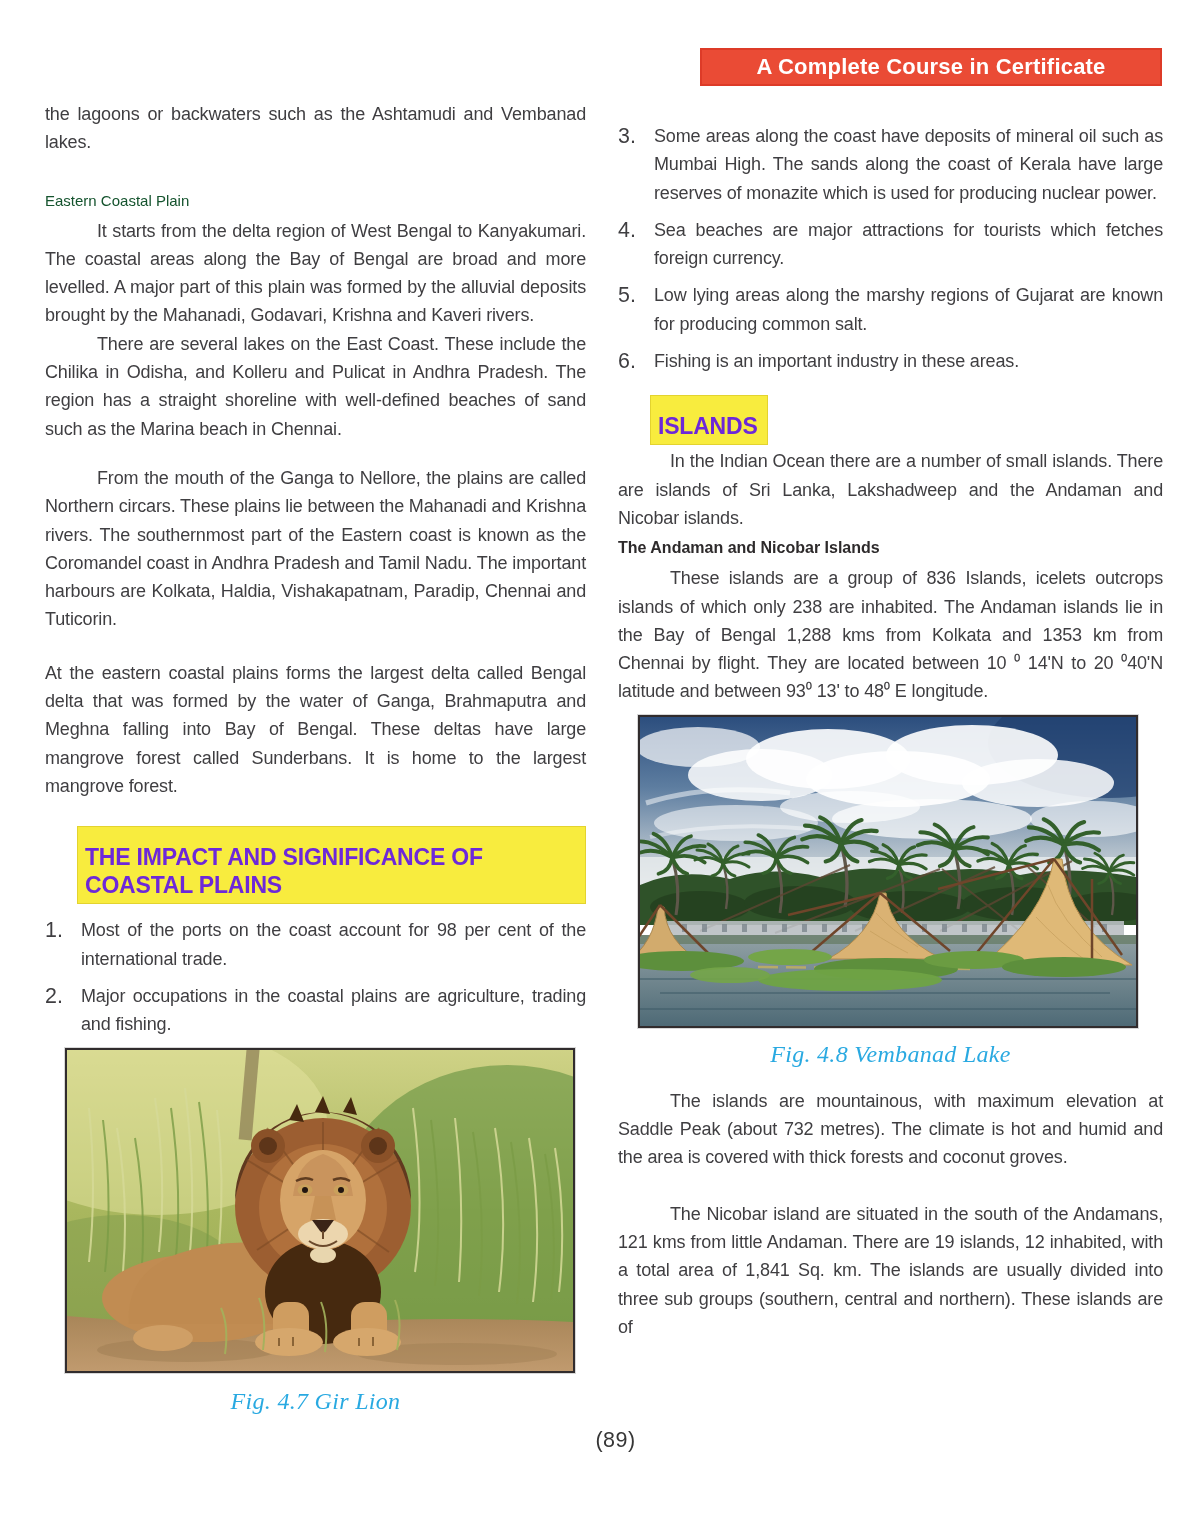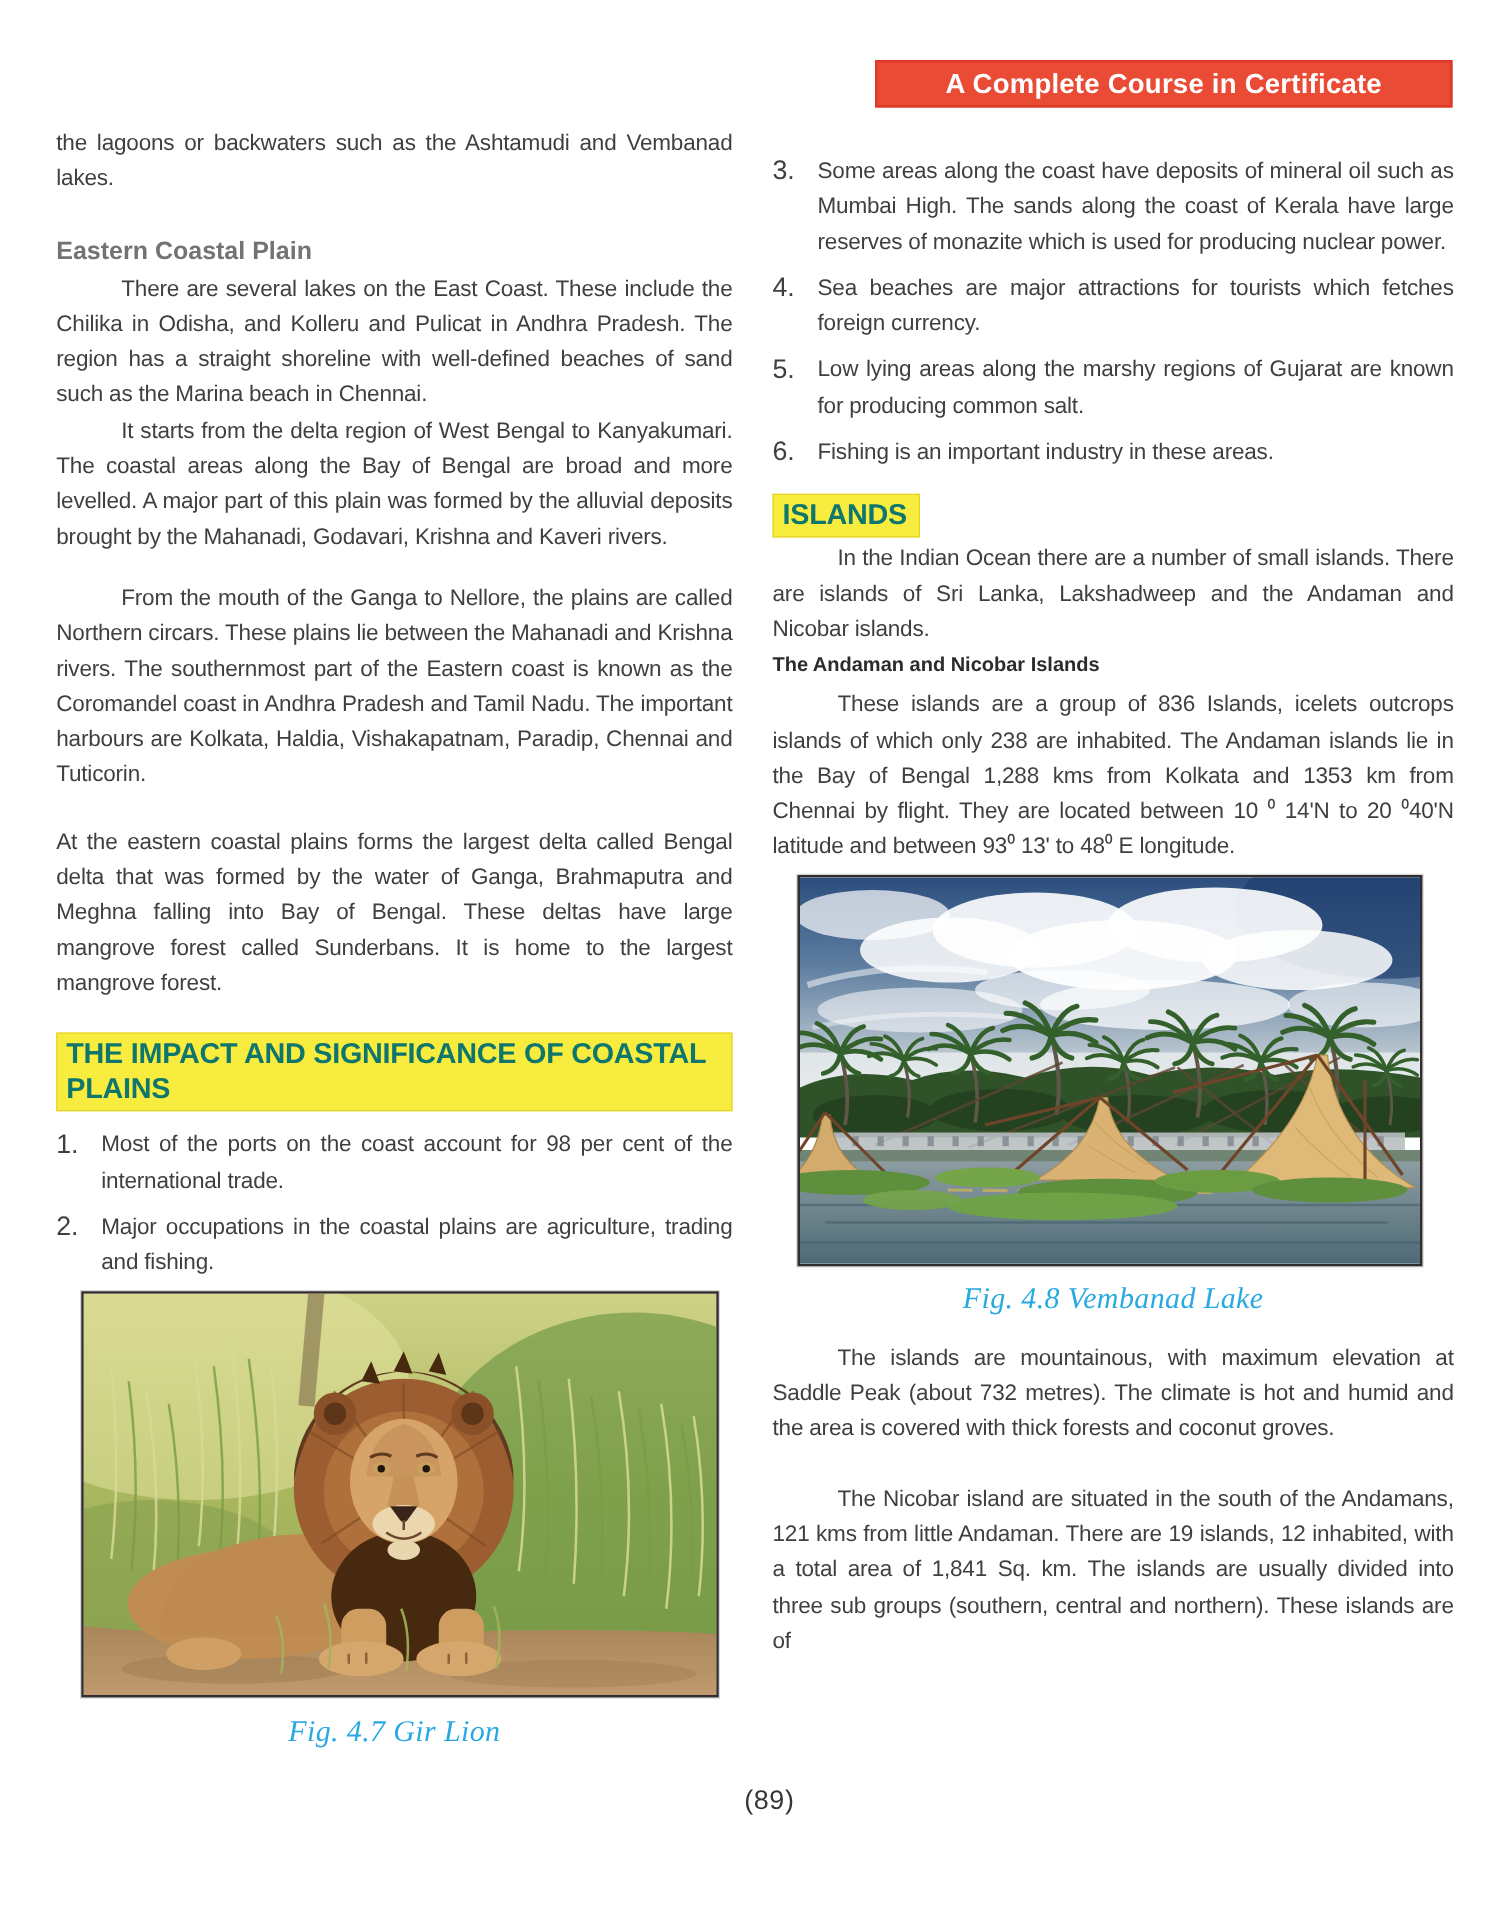--- a/index.html
+++ b/index.html
@@ -10,29 +10,29 @@
   .col { position:absolute; }
   .col-left  { left:45px;  top:100px; width:541px; }
   .col-right { left:618px; top:40px;  width:545px; }
 
   .body-text {
     font-size:18px; line-height:28.3px; letter-spacing:-0.15px;
     text-align:justify; margin:0;
   }
   .ind { text-indent:52px; }
 
-  .h-bold { font-weight:bold; font-size:20px; color:#737373; margin:30px 0 2px 0; line-height:28px; }
+  .h-bold { font-weight:normal; font-size:15px; color:#14532d; margin:30px 0 2px 0; line-height:28px; }
   .sub-bold { font-weight:bold; font-size:16px; color:#2d2a2b; margin:2px 0 2px 0; line-height:28px; }
 
   .hl-wrap { margin:26px 0 0 0; }
   .hl-wrap-sm { margin:20px 0 2px 0; }
   .hl {
     display:inline-block; background:#f8ec3e; border:1px solid #e3d32f;
-    padding:1px 9px 4px 7px; font-weight:bold; font-size:23px; color:#0f766e;
-    letter-spacing:-0.2px; line-height:28px;
+    padding:16px 9px 4px 7px; font-weight:bold; font-size:23px; color:#6d28d9;
+    letter-spacing:-0.2px; line-height:28px;margin-left:32px;
   }
 
   .banner {
     box-sizing:border-box; margin:8px 0 0 82px; width:462px; height:38px;
     background:#ea4b35; border:2px solid #dd3b28; color:#ffffff;
     font-weight:bold; font-size:22px; line-height:33px; text-align:center;
     letter-spacing:0.2px;
   }
 
   .num-list { margin:12px 0 0 0; }
@@ -63,23 +63,23 @@
 <body>
 
 <div class="page">
 
   <div class="col col-left">
 
     <p class="body-text">the lagoons or backwaters such as the Ashtamudi and Vembanad lakes.</p>
 
     <div class="h-bold">Eastern Coastal Plain</div>
 
+    <p class="body-text ind">It starts from the delta region of West Bengal to Kanyakumari. The coastal areas along the Bay of Bengal are broad and more levelled. A major part of this plain was formed by the alluvial deposits brought by the Mahanadi, Godavari, Krishna and Kaveri rivers.</p>
+
     <p class="body-text ind">There are several lakes on the East Coast. These include the Chilika in Odisha, and Kolleru and Pulicat in Andhra Pradesh. The region has a straight shoreline with well-defined beaches of sand such as the Marina beach in Chennai.</p>
-
-    <p class="body-text ind">It starts from the delta region of West Bengal to Kanyakumari. The coastal areas along the Bay of Bengal are broad and more levelled. A major part of this plain was formed by the alluvial deposits brought by the Mahanadi, Godavari, Krishna and Kaveri rivers.</p>
 
     <p class="body-text ind" style="margin-top:21px;">From the mouth of the Ganga to Nellore, the plains are called Northern circars. These plains lie between the Mahanadi and Krishna rivers. The southernmost part of the Eastern coast is known as the Coromandel coast in Andhra Pradesh and Tamil Nadu. The important harbours are Kolkata, Haldia, Vishakapatnam, Paradip, Chennai and Tuticorin.</p>
 
     <p class="body-text" style="margin-top:25px;">At the eastern coastal plains forms the largest delta called Bengal delta that was formed by the water of Ganga, Brahmaputra and Meghna falling into Bay of Bengal. These deltas have large mangrove forest called Sunderbans. It is home to the largest mangrove forest.</p>
 
     <div class="hl-wrap">
       <span class="hl">THE IMPACT AND SIGNIFICANCE OF COASTAL PLAINS</span>
     </div>
 
     <div class="num-list">

